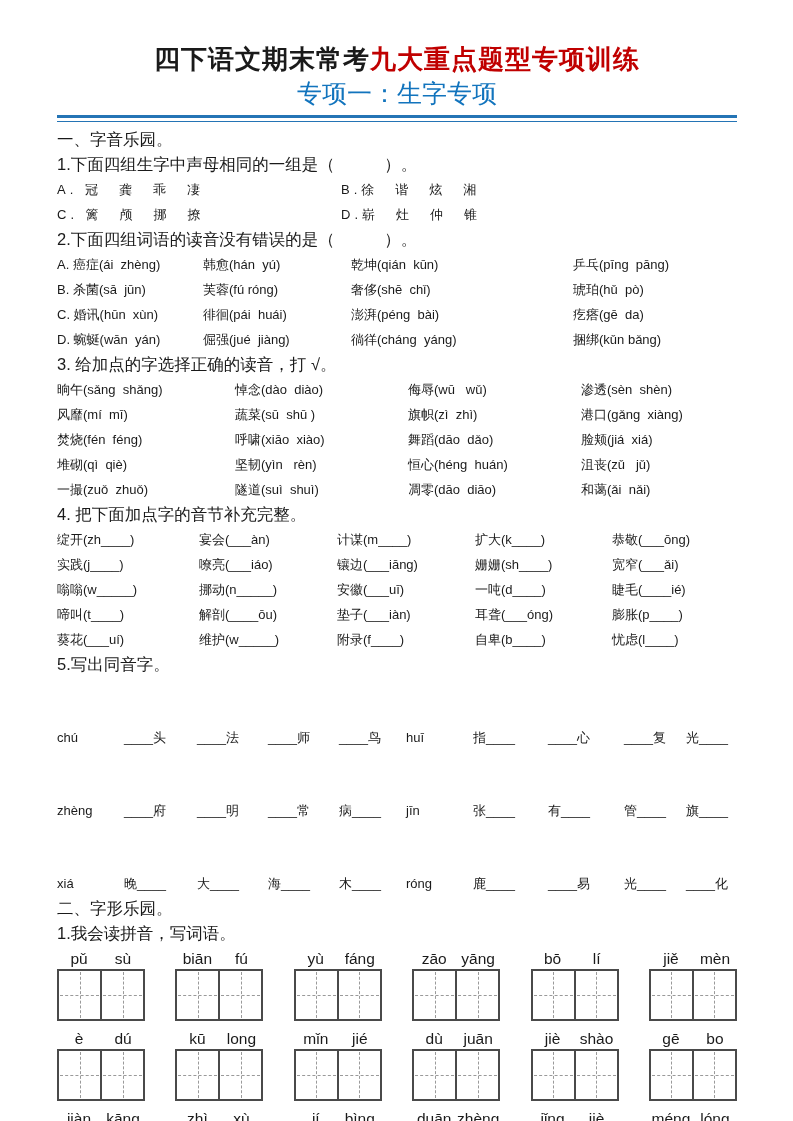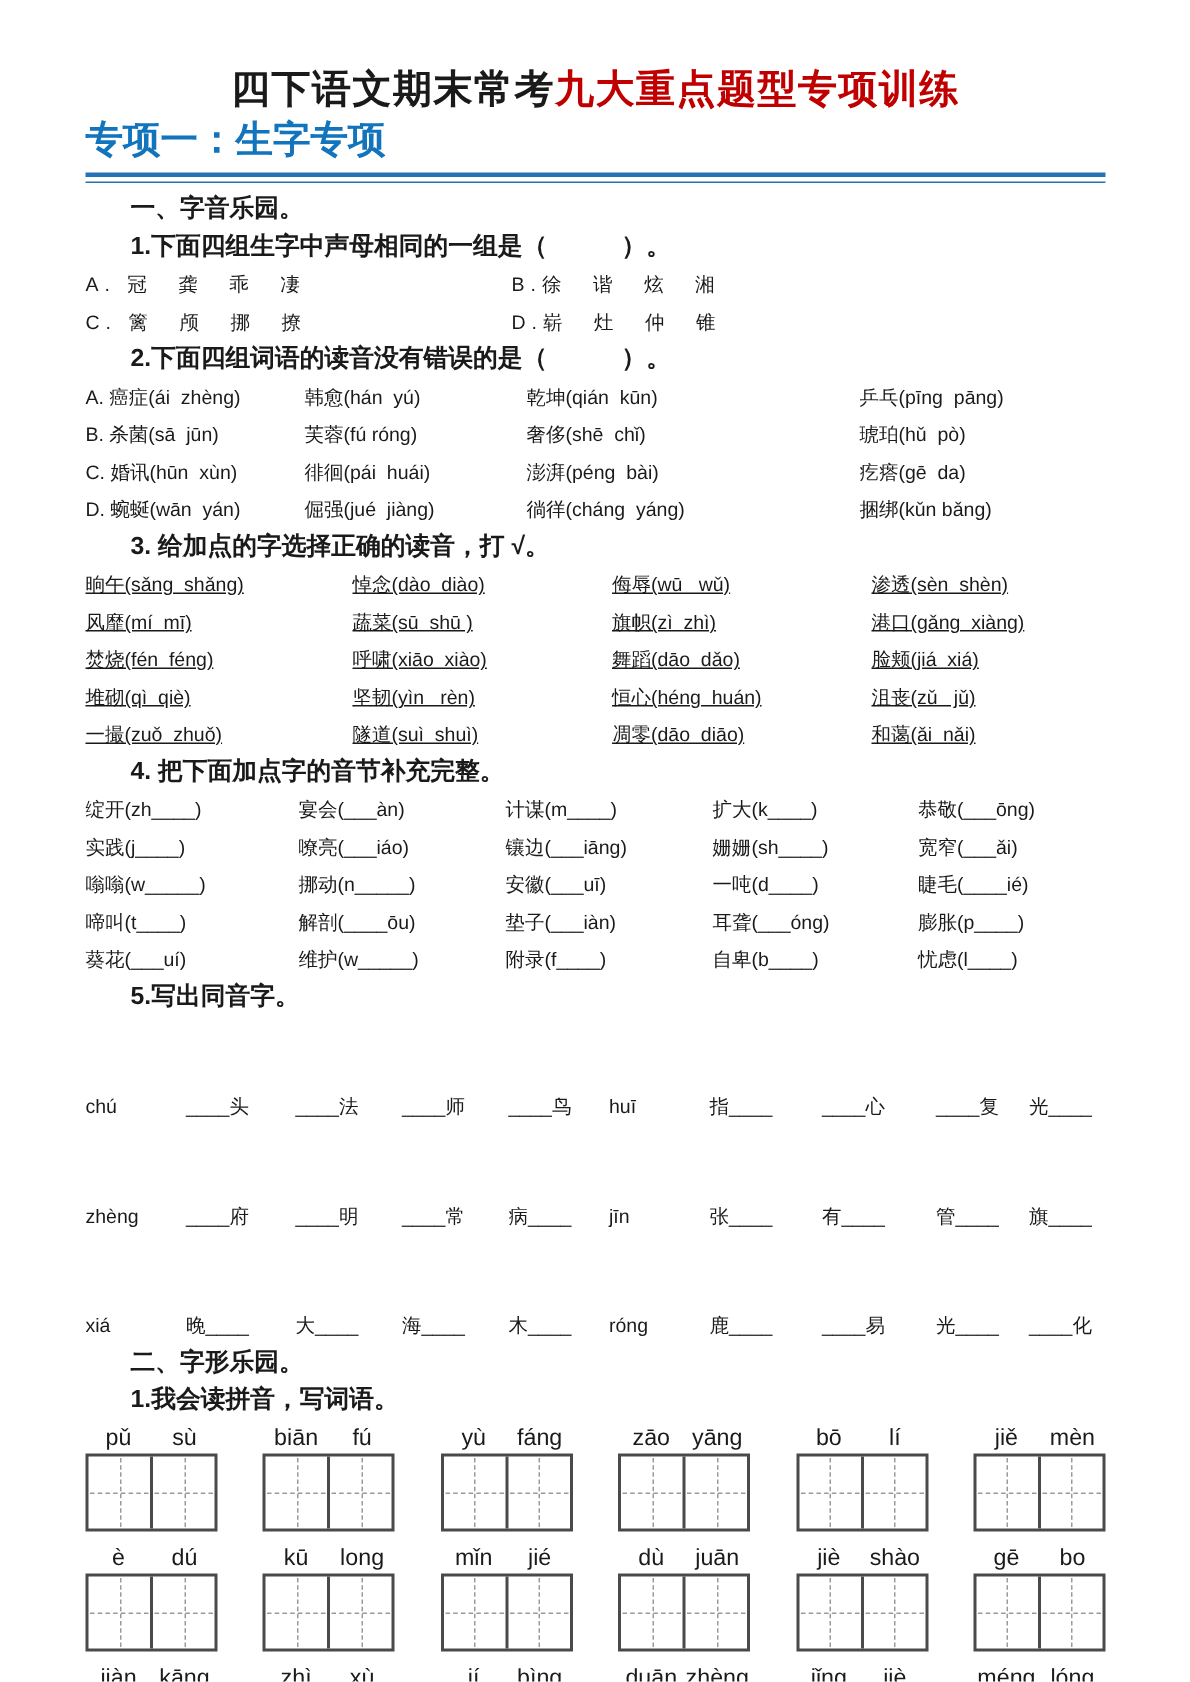--- a/index.html
+++ b/index.html
@@ -2,32 +2,32 @@
 <html><head>
 <meta charset="utf-8">
 <style>
   html,body{margin:0;padding:0;background:#fff;}
   body{width:793px;height:1121px;overflow:hidden;
        font-family:"Liberation Sans",sans-serif;color:#1a1a1a;}
   .page{padding:0 56px 0 57px;}
   .title{margin-top:44px;text-align:center;font-size:26px;font-weight:900;
          line-height:1.2;letter-spacing:1px;white-space:nowrap;}
   .title .t-red{color:#c00000;}
-  .subtitle{text-align:left;font-size:25px;font-weight:bold;color:#1274bd;
+  .subtitle{text-align:center;font-size:25px;font-weight:normal;color:#1274bd;
             margin-top:3px;line-height:1.2;}
   .rule{height:3px;border-top:3px solid #2474b5;border-bottom:1px solid #2474b5;
         margin-top:7px;margin-bottom:5px;}
   .line{font-size:16.5px;line-height:25px;white-space:pre;}
-  .stem{font-weight:bold;margin-left:30px;}
+  .stem{font-weight:normal;}
   .wrow{display:grid;font-size:13px;line-height:25px;}
   .wrow span{white-space:pre;overflow:visible;}
   .q1row{grid-template-columns:284px auto;}
   .q1row span{letter-spacing:4px;}
   .q2row{grid-template-columns:146px 148px 222px auto;}
-  .q3row{grid-template-columns:178px 173px 173px auto;text-decoration:underline;}
+  .q3row{grid-template-columns:178px 173px 173px auto;}
   .q4row{grid-template-columns:142px 138px 138px 137px auto;}
   .q5row{grid-template-columns:67px 73px 71px 71px 67px 67px 75px 76px 62px auto;margin-top:48px;}
   .pgrow{display:flex;justify-content:space-between;margin-bottom:7px;}
   .pgroup{width:88px;}
   .plabels{display:flex;height:21px;font-size:15.5px;line-height:21px;}
   .plabels span{flex:1;text-align:center;white-space:nowrap;}
   .pbox{display:flex;height:52px;border:2px solid #4a4a4a;background:#fff;box-sizing:border-box;}
   .pcell{position:relative;flex:1;}
   .pcell + .pcell{border-left:2px solid #4a4a4a;}
   .pcell::before{content:"";position:absolute;left:50%;top:1px;bottom:1px;

